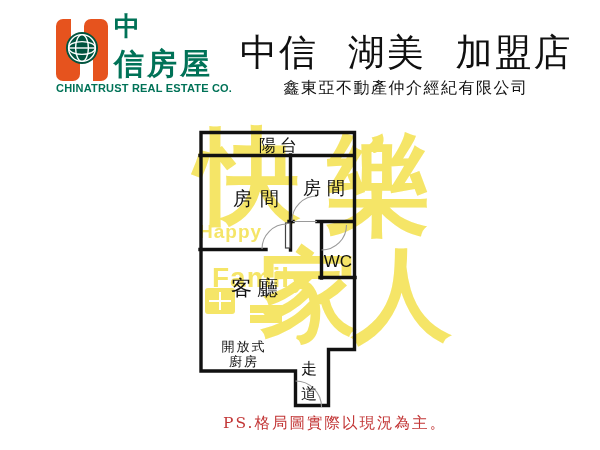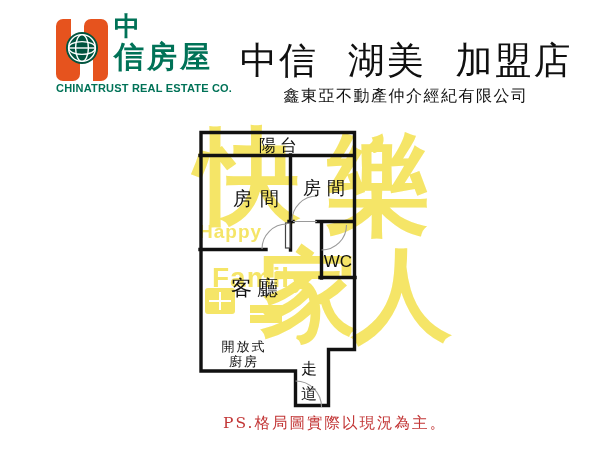--- a/index.html
+++ b/index.html
@@ -4,27 +4,27 @@
 <style>
   html,body{margin:0;padding:0;}
   body{
     width:600px;height:450px;position:relative;background:#ffffff;
     overflow:hidden;font-family:"DejaVu Serif", serif;
   }
   
   .logo-mark{position:absolute;left:55px;top:16px;width:54px;height:68px;}
   .logo-zh{position:absolute;left:114px;top:13px;color:#007257;font-weight:bold;line-height:1;}
   .logo-zh .l1{font-size:26px;letter-spacing:2px;}
-  .logo-zh .l2{font-size:30px;letter-spacing:3px;margin-top:3px;}
+  .logo-zh .l2{font-size:30px;letter-spacing:3px;margin-top:10px;}
   .logo-en{
     position:absolute;left:56px;top:82px;width:190px;
     font-family:Liberation Sans, sans-serif;font-weight:bold;
     font-size:11px;letter-spacing:0.2px;color:#007257;white-space:nowrap;
   }
-  .title-block{position:absolute;left:240px;top:40px;width:332px;text-align:center;color:#101010;}
+  .title-block{position:absolute;left:240px;top:32px;width:332px;text-align:center;color:#101010;}
   .store-title{font-size:37px;letter-spacing:2px;word-spacing:16px;white-space:nowrap;line-height:1.15;}
   .company-subtitle{font-size:16px;letter-spacing:1.5px;margin-top:3px;white-space:nowrap;}
   
   .wm{position:absolute;color:#F5E567;font-weight:bold;line-height:1;user-select:none;}
   .wm-kuai{left:196px;top:124px;font-size:104px;}
   .wm-le{left:326px;top:132px;font-size:106px;}
   .wm-happy{left:199px;top:222px;font-size:19px;font-family:"Liberation Sans", sans-serif;letter-spacing:1px;}
   .wm-family{left:212px;top:264px;font-size:28px;font-family:Liberation Sans, sans-serif;letter-spacing:1px;}
   .wm-jia{left:260px;top:246px;font-size:98px;}
   .wm-ren{left:352px;top:244px;font-size:100px;}

